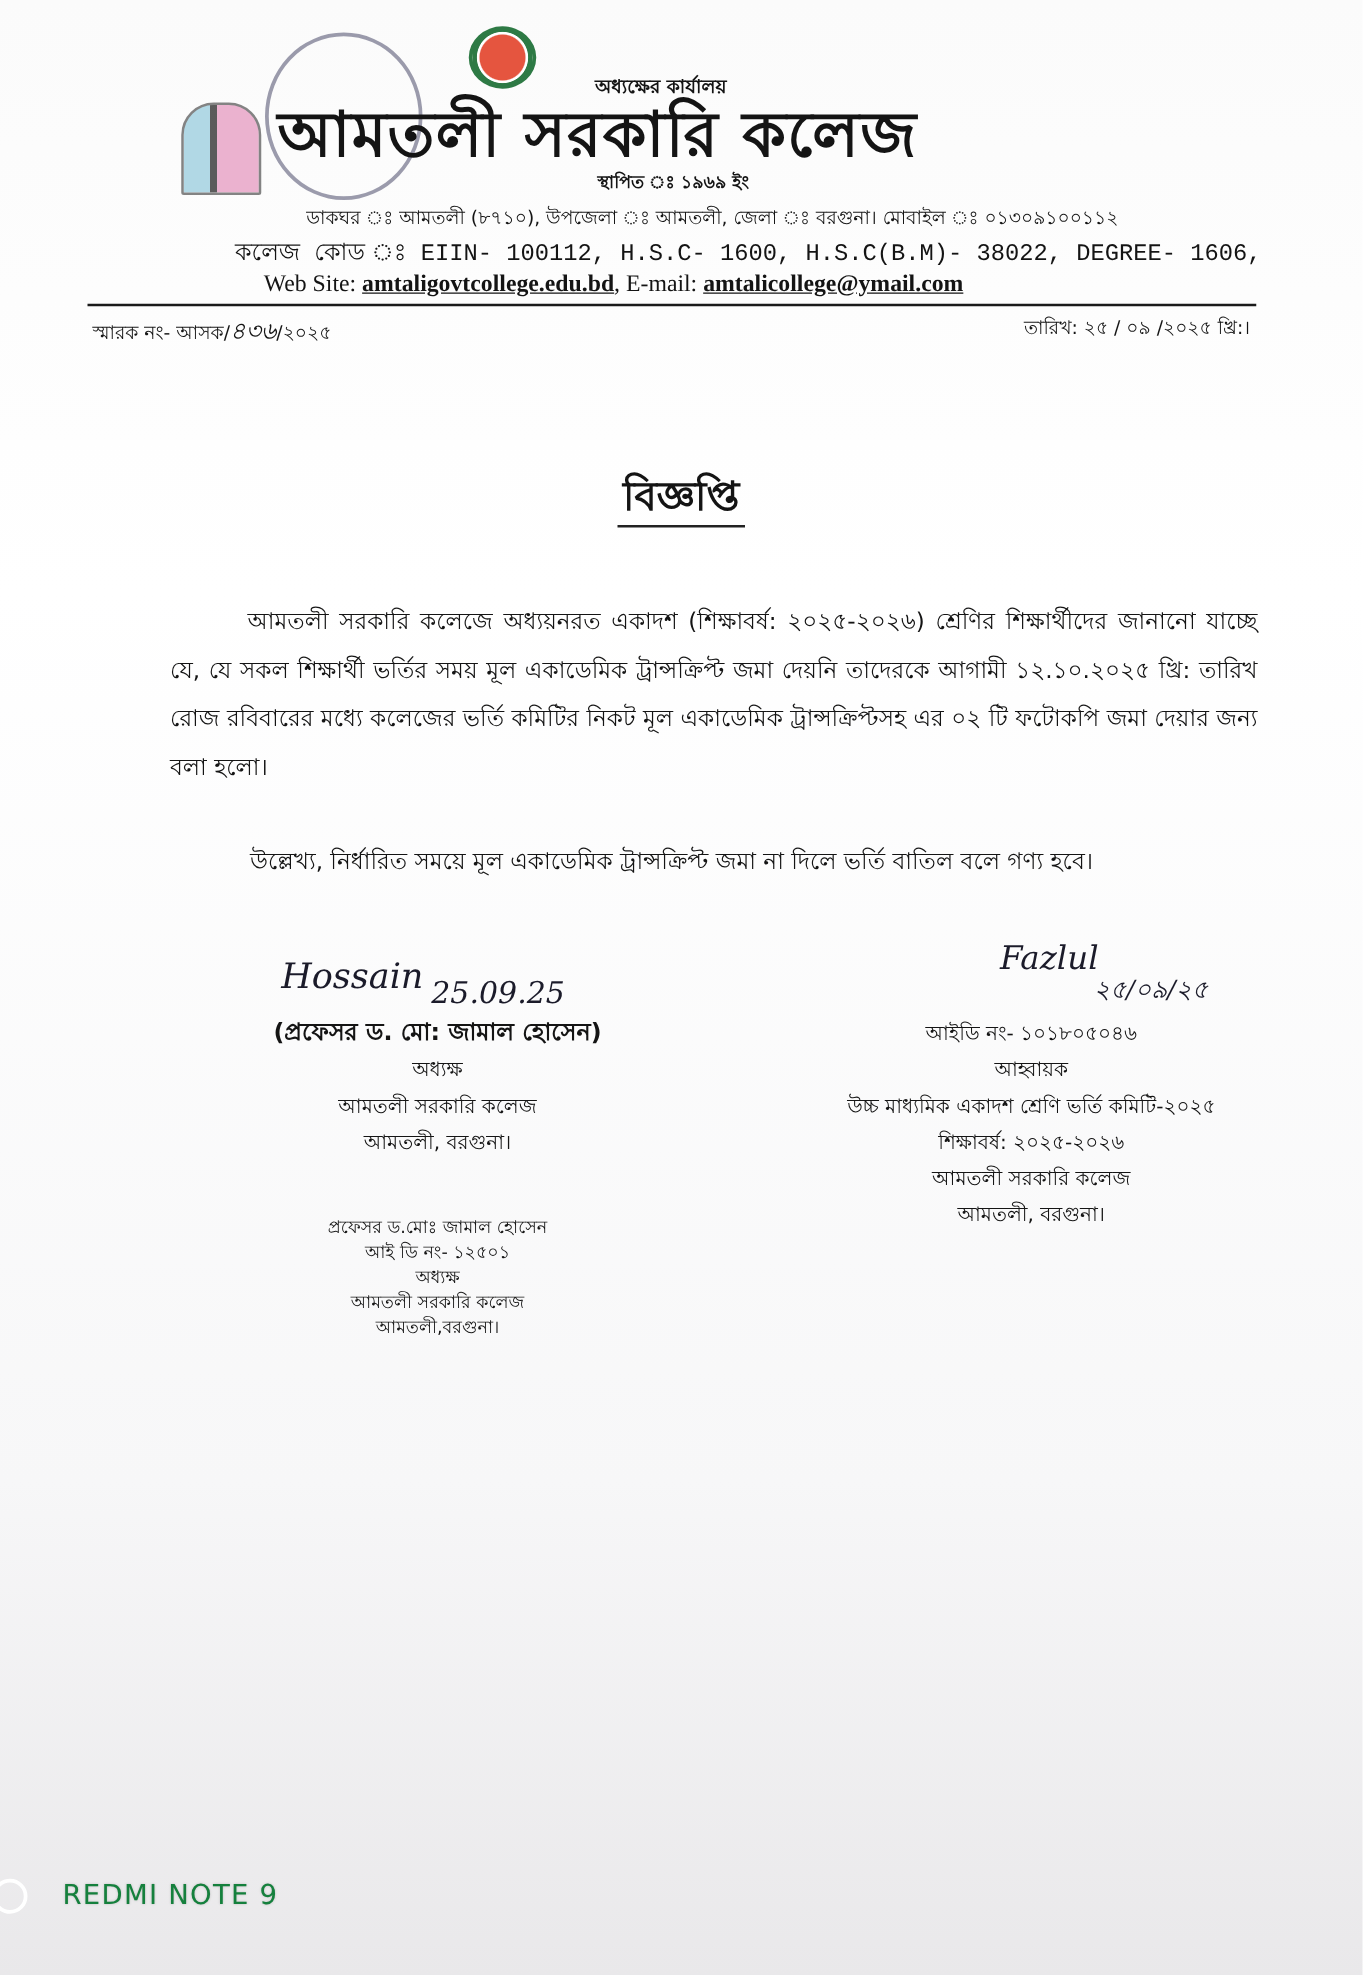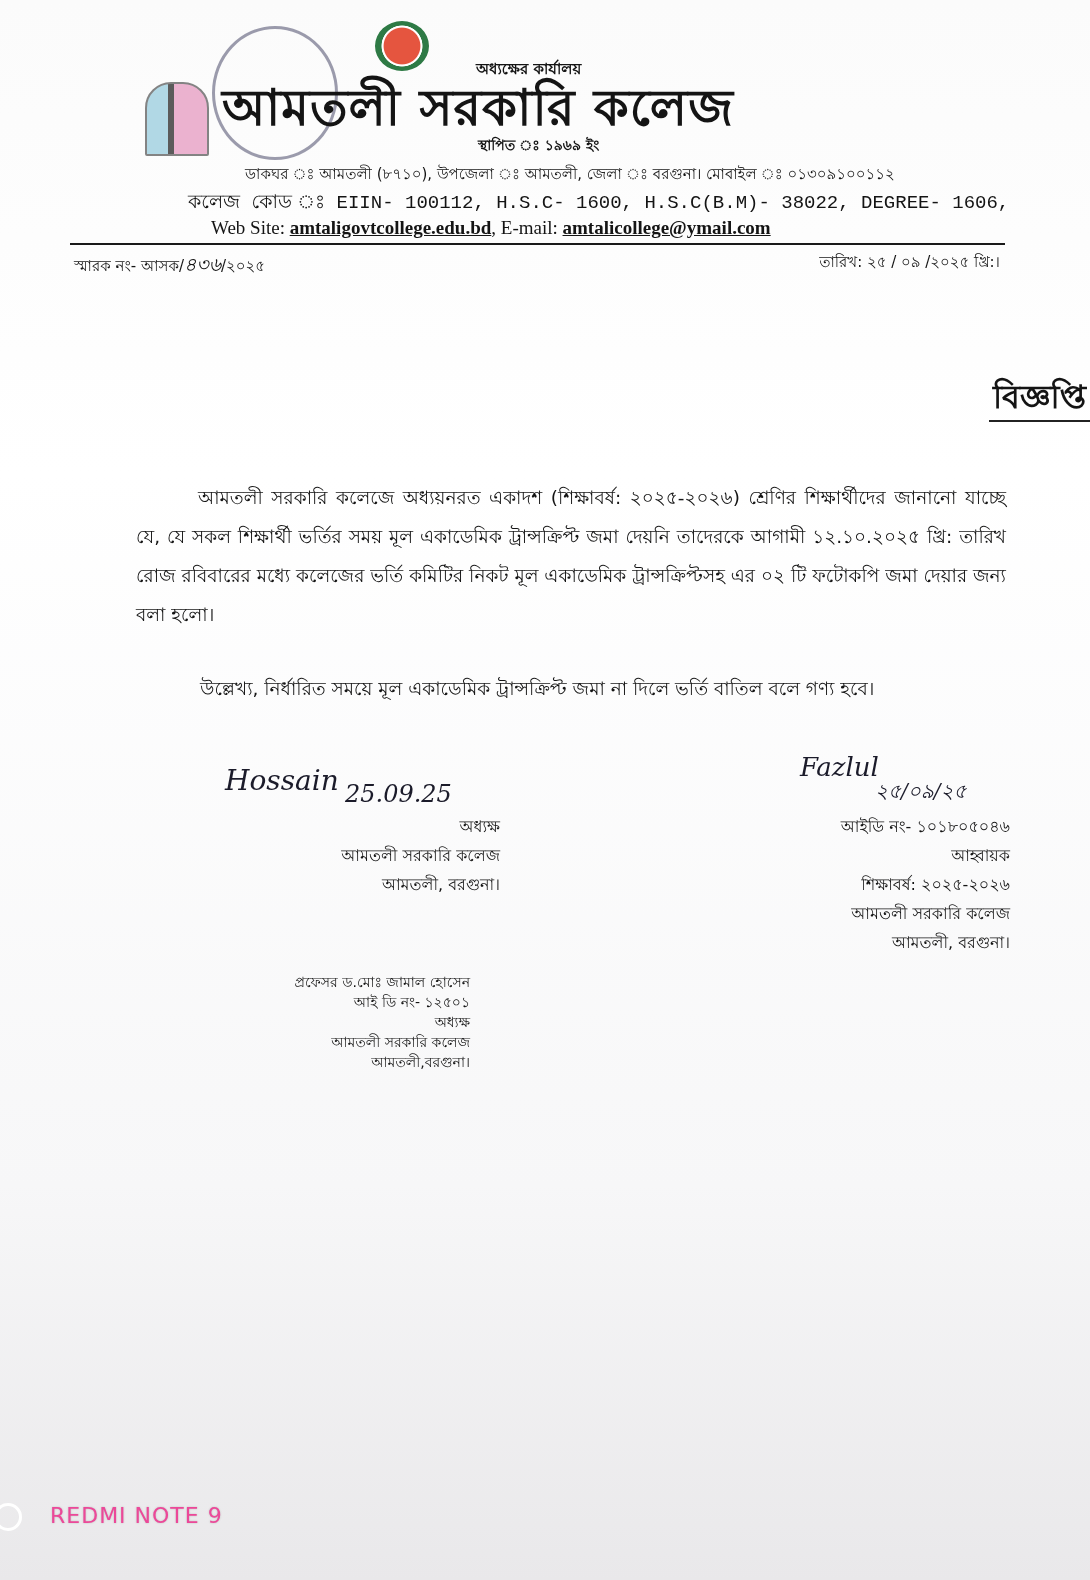--- a/index.html
+++ b/index.html
@@ -3,21 +3,21 @@
 <meta charset="utf-8">
 <style>
   html, body { margin: 0; padding: 0; }
   body {
     width: 1090px; height: 1580px; overflow: hidden; position: relative;
     background: linear-gradient(180deg, #fbfbfb 0%, #ffffff 30%, #f7f7f8 75%, #e9e8ea 100%);
     font-family: "DejaVu Sans", sans-serif; color: #141414;
   }
   .page { position: absolute; inset: 0; }
   .abs { position: absolute; }
-  .center { text-align: right; }
+  .center { text-align: center; }
   .hdr-gov { left: 440px; top: 22px; font-size: 19px; font-weight: bold; }
   .hdr-office { left: 476px; top: 57px; font-size: 15px; font-weight: bold; }
   .hdr-college { left: 222px; top: 80px; font-size: 50px; font-weight: bold; letter-spacing: 1px; line-height: 56px; }
   .hdr-estd { left: 478px; top: 134px; font-size: 14px; font-weight: bold; }
   .hdr-address { left: 245px; top: 162px; font-size: 15px; }
   .hdr-codes { left: 188px; top: 187px; font-size: 19px; font-family: Liberation Mono, monospace; }
   .hdr-web { left: 211px; top: 217px; font-size: 19px; font-family: "Liberation Serif", serif; }
   .hdr-web .link { font-weight: bold; text-decoration: underline; }
   .rule { left: 70px; width: 935px; top: 243px; height: 2px; background: #1a1a1a; }
   .memo { left: 74px; top: 250px; font-size: 15px; }
@@ -33,21 +33,21 @@
   .sig-right { left: 640px; width: 370px; top: 812px; font-size: 16px; line-height: 29px; }
   .sig-right .name { font-size: 19px; font-weight: bold; }
   .signature { font-family: "DejaVu Serif", serif; font-style: italic; color: #1b1b2a; }
   .sig1 { left: 225px; top: 764px; font-size: 28px; }
   .sig1-date { left: 345px; top: 780px; font-size: 24px; }
   .sig2 { left: 800px; top: 752px; font-size: 26px; }
   .sig2-date { left: 875px; top: 776px; font-size: 20px; }
   .seal-round { left: 212px; top: 26px; width: 120px; height: 128px; border: 3px solid #4a4a6a; border-radius: 50%; opacity: 0.55; }
   .emblem { left: 375px; top: 21px; width: 48px; height: 44px; border-radius: 50%; border: 3px solid #2e7a45; background: radial-gradient(circle, #e5553f 55%, #ffffff 58%, #ffffff 62%, #2e7a45 64%); }
   .logo { left: 145px; top: 82px; width: 60px; height: 70px; border: 2px solid #666; border-radius: 26px 26px 2px 2px; background: linear-gradient(90deg, #9fd0e0 0 35%, #333 35% 45%, #e7a0c5 45% 100%); opacity: 0.8; }
-  .watermark { left: 0; top: 1503px; font-size: 22px; color: #ec4899; letter-spacing: 1px; font-family: "DejaVu Sans", sans-serif; text-shadow: 0 0 2px #bbb; }
+  .watermark { left: 0; top: 1503px; font-size: 22px; color: #15803d; letter-spacing: 1px; font-family: "DejaVu Sans", sans-serif; text-shadow: 0 0 2px #bbb; }
   .wm-dots { display: inline-block; width: 22px; height: 22px; border-radius: 50%; border: 3px solid #fff; vertical-align: middle; margin-right: 28px; margin-left: -6px; }
 </style>
 </head>
 <body>
 
 <div class="page">
 
   <div class="abs logo"></div>
   <div class="abs seal-round"></div>
   <div class="abs emblem"></div>
@@ -75,35 +75,37 @@
 
   <div class="abs body-para">আমতলী সরকারি কলেজে অধ্যয়নরত একাদশ (শিক্ষাবর্ষ: ২০২৫-২০২৬) শ্রেণির শিক্ষার্থীদের জানানো যাচ্ছে যে, যে সকল শিক্ষার্থী ভর্তির সময় মূল একাডেমিক ট্রান্সক্রিপ্ট জমা দেয়নি তাদেরকে আগামী ১২.১০.২০২৫ খ্রি: তারিখ রোজ রবিবারের মধ্যে কলেজের ভর্তি কমিটির নিকট মূল একাডেমিক ট্রান্সক্রিপ্টসহ এর ০২ টি ফটোকপি জমা দেয়ার জন্য বলা হলো।</div>
   <div class="abs note">উল্লেখ্য, নির্ধারিত সময়ে মূল একাডেমিক ট্রান্সক্রিপ্ট জমা না দিলে ভর্তি বাতিল বলে গণ্য হবে।</div>
 
   <div class="abs signature sig1">Hossain</div>
   <div class="abs signature sig1-date">25.09.25</div>
   <div class="abs signature sig2">Fazlul</div>
   <div class="abs signature sig2-date">২৫/০৯/২৫</div>
 
   <div class="abs sig-left center">
+    <div class="name">(প্রফেসর ড. মো: জামাল হোসেন)</div>
     <div>অধ্যক্ষ</div>
     <div>আমতলী সরকারি কলেজ</div>
     <div>আমতলী, বরগুনা।</div>
   </div>
   <div class="abs stamp-left center">
     <div>প্রফেসর ড.মোঃ জামাল হোসেন</div>
     <div>আই ডি নং- ১২৫০১</div>
     <div>অধ্যক্ষ</div>
     <div>আমতলী সরকারি কলেজ</div>
     <div>আমতলী,বরগুনা।</div>
   </div>
 
   <div class="abs sig-right center">
     <div>আইডি নং- ১০১৮০৫০৪৬</div>
     <div>আহ্বায়ক</div>
+    <div>উচ্চ মাধ্যমিক একাদশ শ্রেণি ভর্তি কমিটি-২০২৫</div>
     <div>শিক্ষাবর্ষ: ২০২৫-২০২৬</div>
     <div>আমতলী সরকারি কলেজ</div>
     <div>আমতলী, বরগুনা।</div>
   </div>
 
   <div class="abs watermark">
     <span class="wm-dots"></span><span>REDMI NOTE 9</span>
   </div>
 </div>
 

